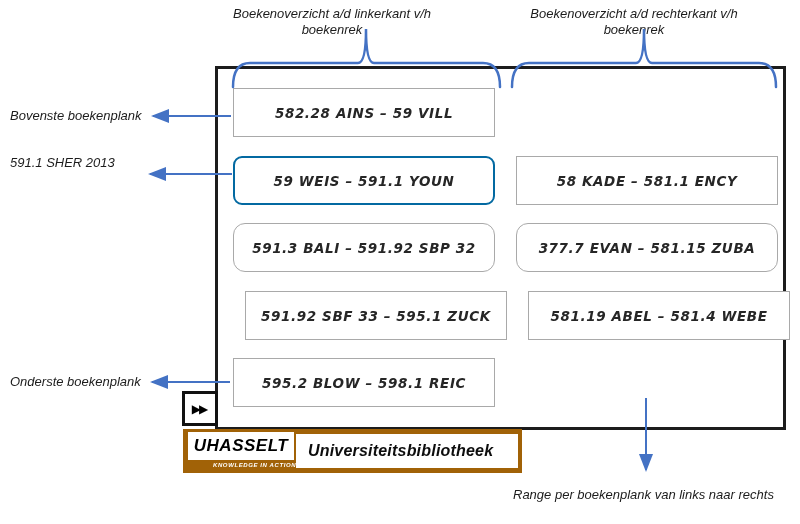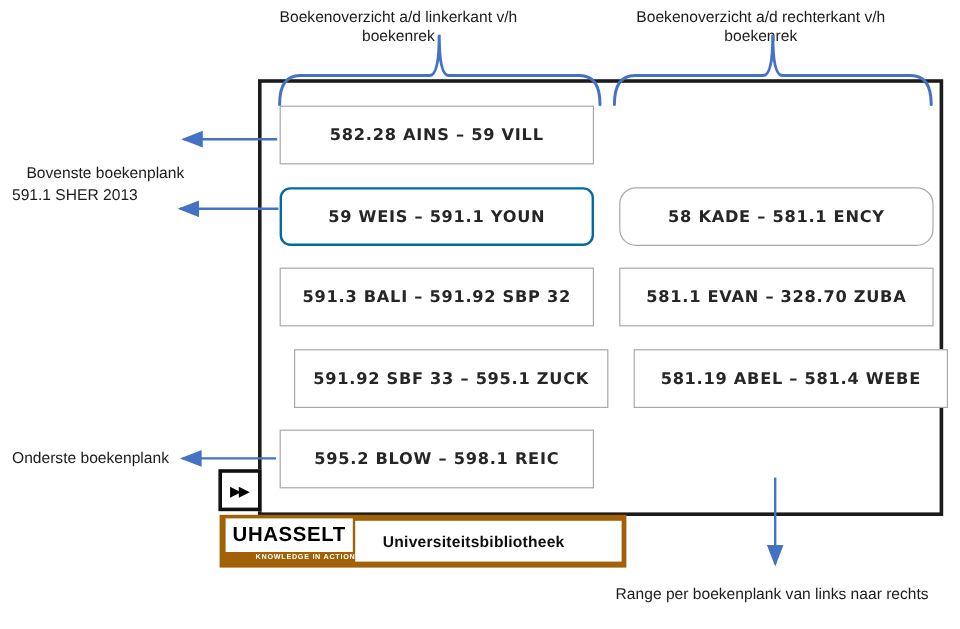--- a/index.html
+++ b/index.html
@@ -1,35 +1,35 @@
 <!DOCTYPE html>
 <html><head>
 <meta charset="utf-8">
 <style>
   html,body{margin:0;padding:0;background:#fff;}
   .stage{position:relative;width:800px;height:524px;background:#fff;overflow:hidden;
-         font-family:"Liberation Sans",sans-serif;color:#1a1a1a;}
+         font-family:"Liberation Sans",sans-serif;color:#1a1a1a;font-style:italic;}
   .abs{position:absolute;}
 
   
   .note{font-size:13px;color:#1c1c1c;line-height:16px;}
   .note-center{text-align:center;}
 
   
   .frame{left:215px;top:66px;width:571px;height:364px;border:3px solid #1c1c1c;
          box-sizing:border-box;background:#fff;}
 
   
   .shelf-box{position:absolute;height:49px;width:262px;border:1px solid #a9a9a9;background:#fff;
              display:flex;align-items:center;justify-content:center;box-sizing:border-box;
              font-family:"DejaVu Sans","Liberation Sans",sans-serif;font-weight:bold;
              font-size:13.5px;letter-spacing:.6px;color:#262626;white-space:nowrap;}
   .col-left{left:233px;text-align:right;}
   .col-right{left:516px;}
-  .row-1{top:88px;} .row-2{top:156px;border-radius:14px;} .row-3{top:223px;} .row-4{top:291px;margin-left:12px;} .row-5{top:358px;}
+  .row-1{top:88px;} .row-2{top:156px;} .row-3{top:223px;border-radius:12px;} .row-4{top:291px;margin-left:12px;} .row-5{top:358px;}
   .highlight{border:2px solid #0369a1;border-radius:9px;}
 
   
   .overlay{left:0;top:0;width:800px;height:524px;pointer-events:none;}
 
   
   .ff-box{left:182px;top:391px;width:36px;height:35px;border:3px solid #111;background:#fff;
           box-sizing:border-box;display:flex;align-items:center;justify-content:center;z-index:5;}
   .ff-glyph{font-family:"DejaVu Sans",sans-serif;font-size:12px;letter-spacing:-2px;color:#000;
             padding-right:2px;}
@@ -37,49 +37,49 @@
   
   .logo-bar{left:183px;top:429px;width:339px;height:44px;background:#a16207;z-index:4;}
   .uh-box{position:absolute;left:5px;top:3px;width:106px;height:28px;background:#fff;
           display:flex;align-items:center;justify-content:center;}
   .uh-text{font-weight:bold;font-size:17px;letter-spacing:.5px;color:#000;
            font-family:"Liberation Sans",sans-serif;}
   .uh-tagline{position:absolute;left:30px;top:33px;width:80px;text-align:center;color:#fff;
               font-size:6px;letter-spacing:.6px;font-weight:bold;white-space:nowrap;}
   .unit-box{position:absolute;left:113px;top:5px;width:222px;height:34px;background:#fff;
             display:flex;align-items:center;}
-  .unit-text{font-weight:bold;font-size:13px;color:#0d0d0d;padding-left:23px;
+  .unit-text{font-weight:bold;font-size:16px;color:#0d0d0d;padding-left:12px;
              font-family:"Liberation Sans",sans-serif;letter-spacing:.2px;}
 </style>
 </head>
 <body>
 
 <div class="stage">
 
   <div class="abs note note-center" style="left:206px;top:6px;width:252px;">Boekenoverzicht a/d linkerkant v/h boekenrek</div>
   <div class="abs note note-center" style="left:506px;top:6px;width:256px;">Boekenoverzicht a/d rechterkant v/h boekenrek</div>
 
-  <div class="abs note" style="left:22px;top:108px;margin-top:28px;">Bovenste boekenplank</div>
+  <div class="abs note" style="left:10px;top:108px;">Bovenste boekenplank</div>
   <div class="abs note" style="left:10px;top:155px;">
     <div>591.1 SHER 2013</div>
   </div>
   <div class="abs note" style="left:10px;top:374px;">Onderste boekenplank</div>
 
   <div class="abs note" style="left:513px;top:487px;width:280px;">Range per boekenplank van links naar rechts</div>
 
   <div class="abs frame"></div>
 
   <div class="shelf-box col-left row-1">582.28 AINS – 59 VILL</div>
   <div class="shelf-box col-left row-2 highlight">59 WEIS – 591.1 YOUN</div>
   <div class="shelf-box col-left row-3">591.3 BALI – 591.92 SBP 32</div>
   <div class="shelf-box col-left row-4">591.92 SBF 33 – 595.1 ZUCK</div>
   <div class="shelf-box col-left row-5">595.2 BLOW – 598.1 REIC</div>
 
   <div class="shelf-box col-right row-2">58 KADE – 581.1 ENCY</div>
-  <div class="shelf-box col-right row-3">581.1 EVAN – 328.70 ZUBA</div>
+  <div class="shelf-box col-right row-3">377.7 EVAN – 581.15 ZUBA</div>
   <div class="shelf-box col-right row-4">581.19 ABEL – 581.4 WEBE</div>
 
   <svg class="abs overlay" viewBox="0 0 800 524" xmlns="http://www.w3.org/2000/svg">
     <defs>
       <marker id="arrowhead" markerWidth="10" markerHeight="8" refX="8" refY="3.5" orient="auto">
         <polygon points="0 0, 9 3.5, 0 7" fill="#4472C4"></polygon>
       </marker>
     </defs>
 
     <path d="M 233,87 Q 233,63 250,63 H 358 Q 366,63 366,29 Q 366,63 374,63 H 483 Q 500,63 500,87" fill="none" stroke="#4472C4" stroke-width="2.5" stroke-linecap="round"></path>

